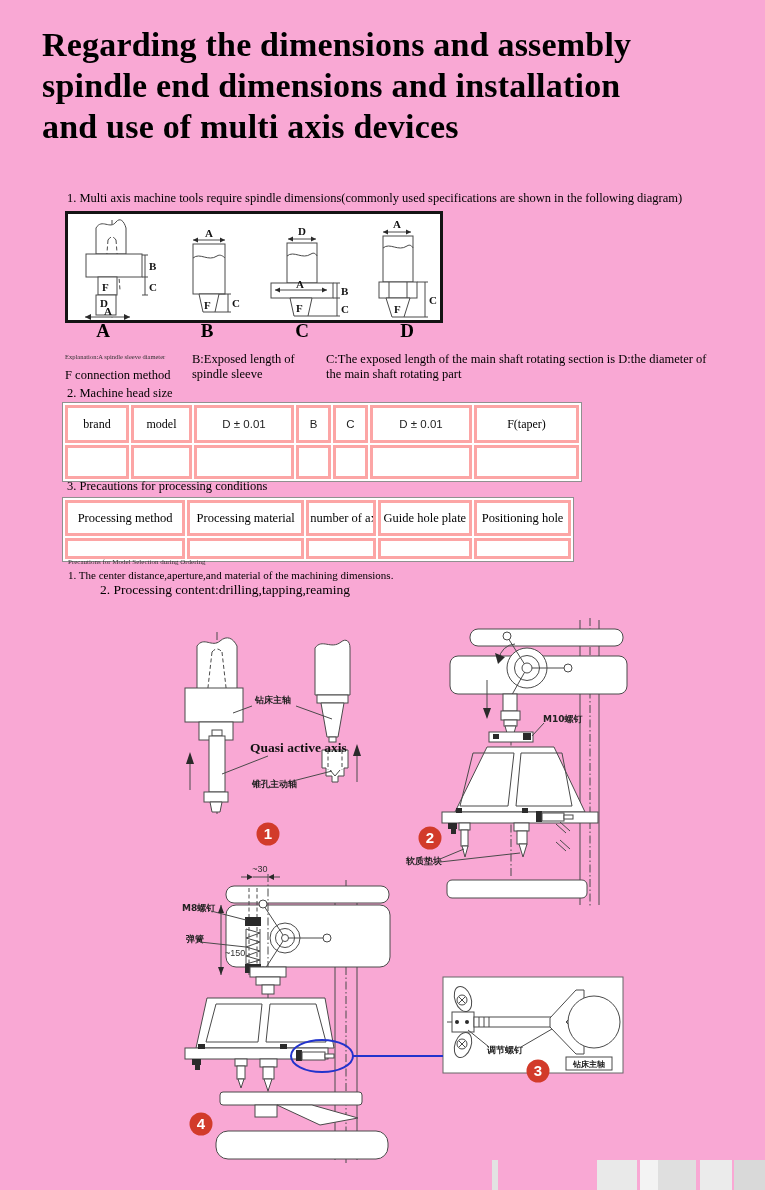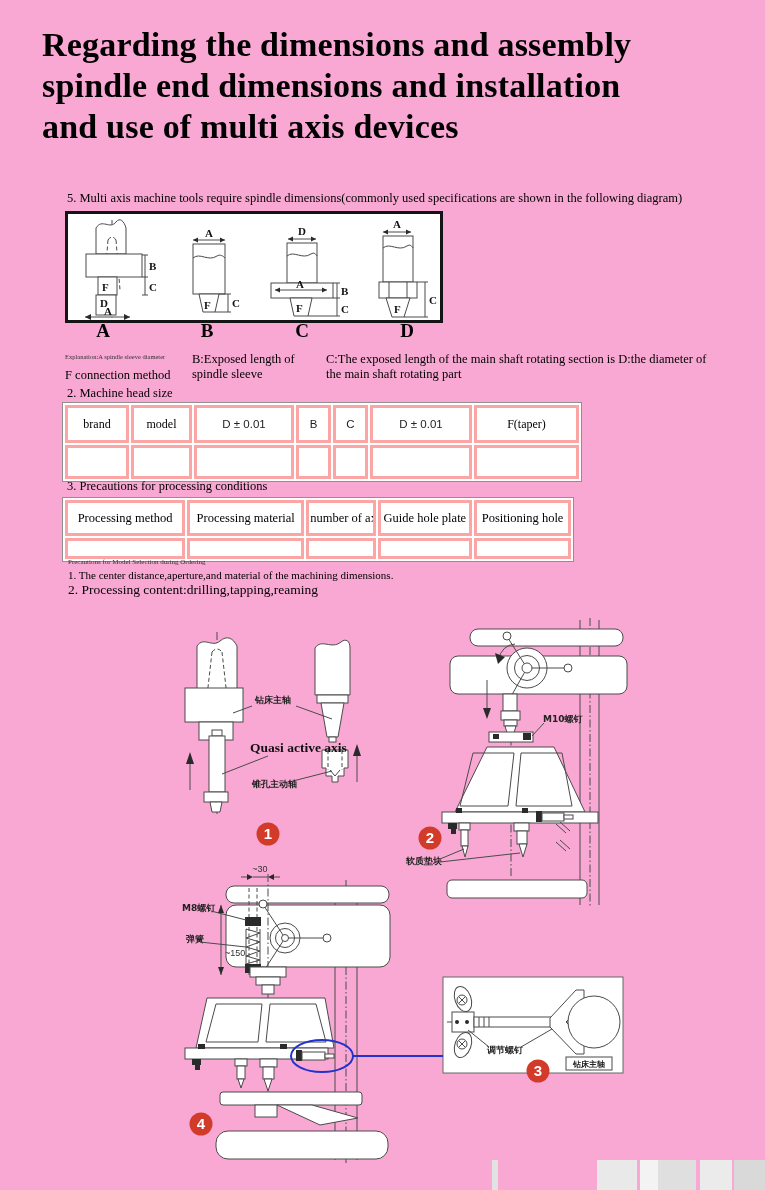--- a/index.html
+++ b/index.html
@@ -27,21 +27,21 @@
   #t1 { left:62px; top:402px; width:520px; }
   #t1 tr.hdr td { height:30px; }
   #t1 tr.empty td { height:26px; }
   #t2 { left:62px; top:497px; width:512px; }
   #t2 tr.hdr td { height:28px; font-size:12.5px; }
   #t2 tr.empty td { height:13px; }
 
   .prec-head { position:absolute; left:68px; top:558px; font-size:7px; color:#333; }
   .prec-item { position:absolute; left:68px; }
   #prec1 { top:569px; font-size:11px; }
-  #prec2 { top:582px; font-size:13.5px; }
+  #prec2 { top:582px; font-size:13.5px;margin-left:32px; }
   #prec3 { top:598px; font-size:13.5px; }
 
   svg text { user-select:none; }
   .ln  { fill:none; stroke:#4a4a4a; stroke-width:1; }
   .lnf { fill:#ffffff; stroke:#4a4a4a; stroke-width:1; }
   .blk { fill:#2a2a2a; stroke:none; }
   .dash  { stroke-dasharray:4,2.5; }
   .cdash { stroke-dasharray:8,2.5,1.5,2.5; }
   .dimtxt { font-family:"Liberation Sans",sans-serif; font-size:9px; fill:#333; }
   .dimB { font-family:"Liberation Serif",serif; font-size:11px; font-weight:bold; fill:#111; }
@@ -55,21 +55,21 @@
 <body>
 
 <div class="page">
 
   <div class="title">
     <div>Regarding the dimensions and assembly</div>
     <div>spindle end dimensions and installation</div>
     <div>and use of multi axis devices</div>
   </div>
 
-  <div class="s-heading" id="h1-line">5. Multi axis machine tools require spindle dimensions(commonly used specifications are shown in the following diagram)</div>
+  <div class="s-heading" id="h1-line">1. Multi axis machine tools require spindle dimensions(commonly used specifications are shown in the following diagram)</div>
 
   <div class="diagram-box">
     <svg width="372" height="106" viewBox="0 0 372 106">
 
       <g>
         <path class="cdash ln" d="M44,6 V104"></path>
         <path class="lnf" d="M28,14 C34,4 42,16 48,8 C52,3 56,7 58,14 L58,40 L28,40 Z"></path>
         <path class="ln dash" d="M40,26 L36,76 M48,26 L52,76 M40,26 Q44,20 48,26"></path>
         <rect class="lnf" x="18" y="40" width="56" height="23"></rect>
         <rect class="lnf" x="30" y="63" width="19" height="18"></rect>

